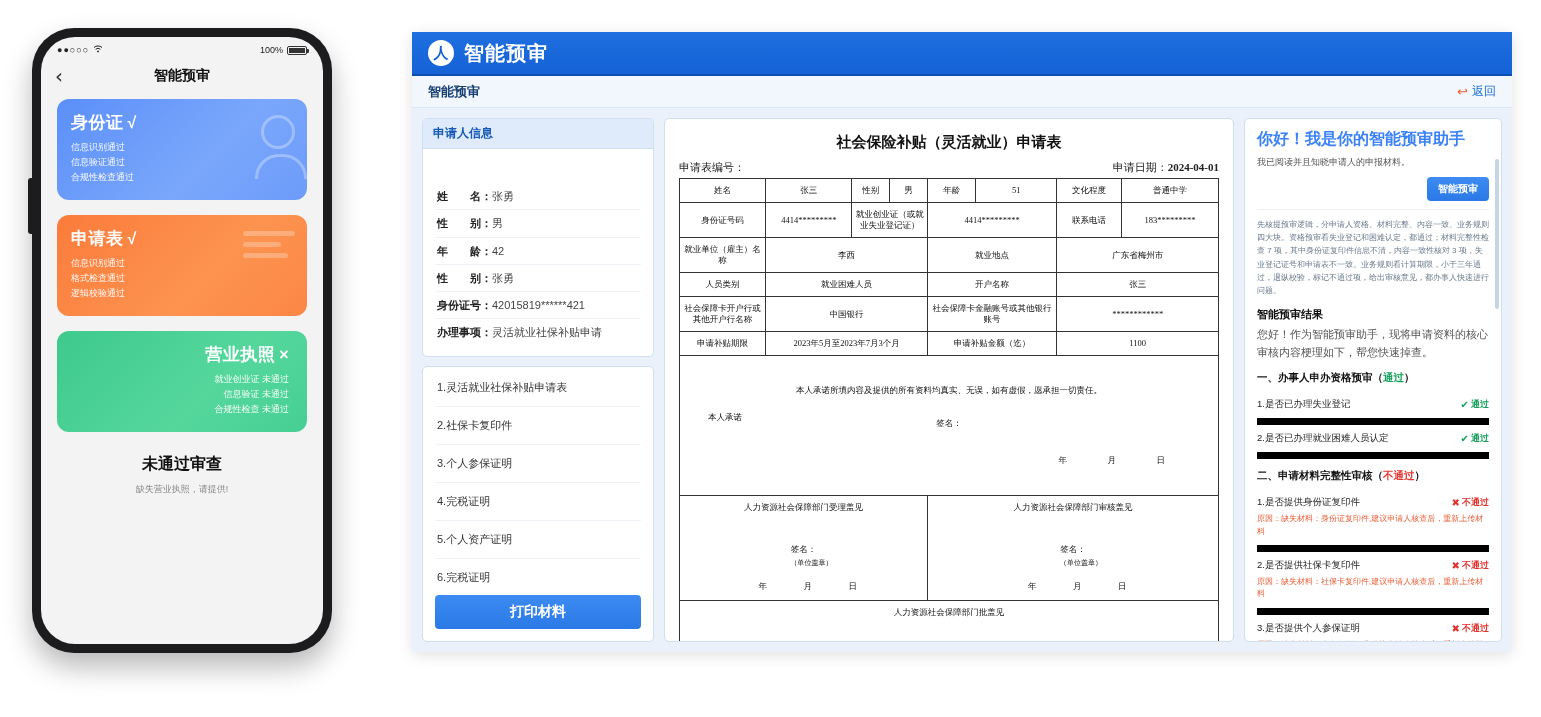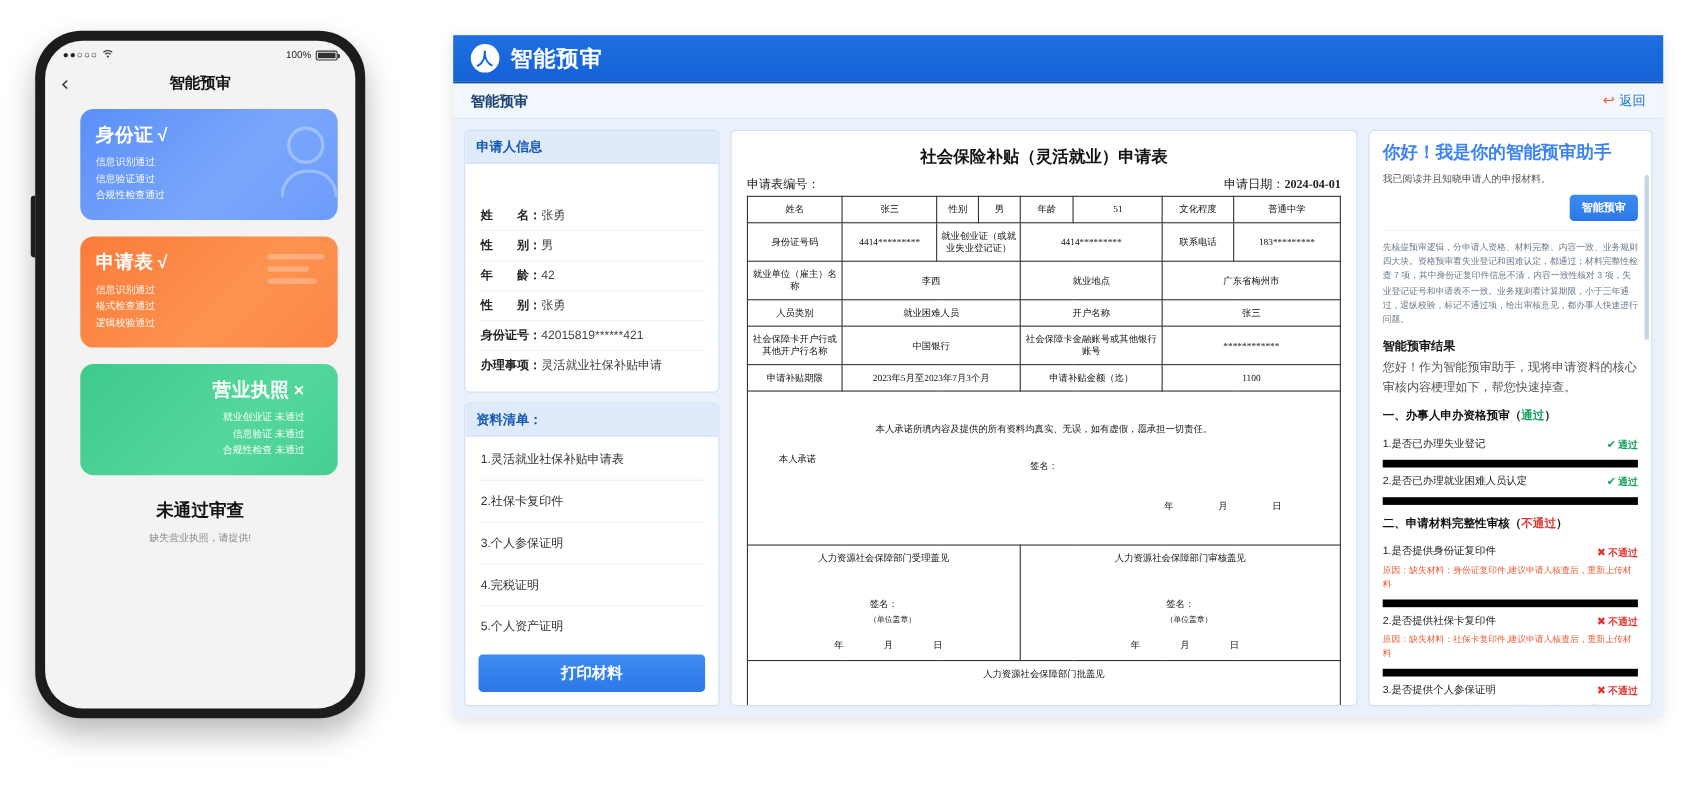--- a/index.html
+++ b/index.html
@@ -55,22 +55,22 @@
   .nav-back {
     font-size: 20px; color: #333; line-height: 1; cursor: pointer;
     font-family: "DejaVu Sans", sans-serif;
   }
   .nav-title {
     position: absolute; left: 0; right: 0; text-align: center;
     font-size: 14px; font-weight: bold; color: #111;
   }
   .phone-body { padding: 6px 16px 0 16px; }
   .card {
-    border-radius: 12px; padding: 12px 30px 14px 14px;
-    margin-bottom: 15px; color: #fff; position: relative; overflow: hidden; margin-left: 16px;
+    border-radius: 12px; padding: 12px 18px 14px 14px;
+    margin-bottom: 15px; color: #fff; position: relative; overflow: hidden;
   }
   .card h3 {
     margin: 0 0 7px 0; font-size: 17px; font-weight: bold;
     letter-spacing: .5px;
   }
   .card .chk { font-size: 16px; margin-left: 4px; }
   .card p { margin: 0 0 2px 0; font-size: 9px; opacity: .95; line-height: 1.45; }
   .card-blue { background: linear-gradient(135deg,#5b8ff9 0%,#7aa7fb 60%,#6c9bfa 100%); }
   .card-orange { background: linear-gradient(135deg,#fb7b3a 0%,#fd9350 60%,#fc8645 100%); }
   .card-green { background: linear-gradient(135deg,#3ec98d 0%,#55d79c 60%,#46cf93 100%); text-align: right; }
@@ -332,21 +332,20 @@
             <div class="divider"></div>
             <div class="info-row"><span class="k">性　　别：</span><span class="v">张勇</span></div>
             <div class="divider"></div>
             <div class="info-row"><span class="k">身份证号：</span><span class="v">42015819******421</span></div>
             <div class="divider"></div>
             <div class="info-row"><span class="k">办理事项：</span><span class="v">灵活就业社保补贴申请</span></div>
           </div>
         </div>
 
         <div class="panel doclist">
-          <div class="panel-head">资料清单：</div>
           <div class="doc-items">
             <div class="doc-item">1.灵活就业社保补贴申请表</div>
             <div class="doc-item">2.社保卡复印件</div>
             <div class="doc-item">3.个人参保证明</div>
             <div class="doc-item">4.完税证明</div>
             <div class="doc-item">5.个人资产证明</div>
             <div class="doc-item">6.完税证明</div>
           </div>
           <div class="print-wrap">
             <button class="print-btn">打印材料</button>

